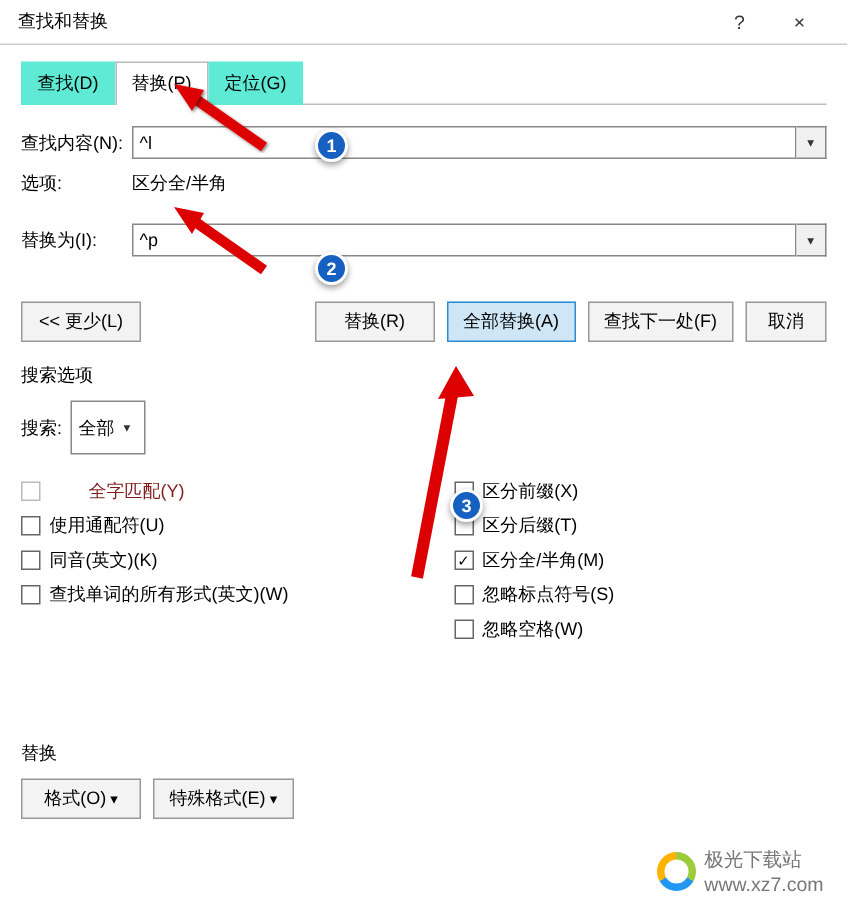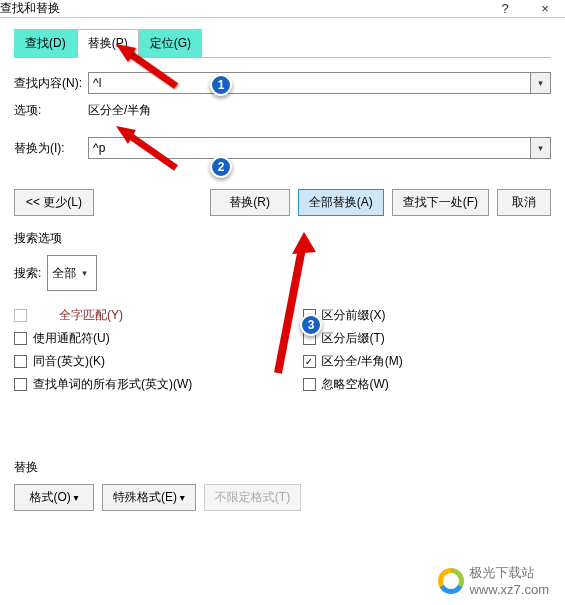--- a/index.html
+++ b/index.html
@@ -8,24 +8,24 @@
     font-family: "Microsoft YaHei", "SimSun", sans-serif;
     font-size: 12px;
     background: #fff;
     color: #000;
     width: 565px;
     height: 605px;
     overflow: hidden;
     position: relative;
   }
   .titlebar {
-    height: 18px;
-    display: flex;
-    align-items: center;
-    padding: 0 0;
+    height: 30px;
+    display: flex;
+    align-items: center;
+    padding: 0 12px;
     border-bottom: 1px solid #ccc;
   }
   .titlebar .title { flex: 1; }
   .titlebar .tbtn {
     width: 40px;
     text-align: center;
     font-size: 13px;
     color: #333;
   }
   .content { padding: 10px 14px 0 14px; position: relative; }
@@ -273,31 +273,34 @@
       <div class="cb">
           <span class="box"></span>
           <span>区分后缀(T)</span>
         </div>
       <div class="cb">
           <span class="box">✓</span>
           <span>区分全/半角(M)</span>
         </div>
       <div class="cb">
           <span class="box"></span>
+          <span>忽略标点符号(S)</span>
+        </div>
+      <div class="cb">
+          <span class="box"></span>
           <span>忽略空格(W)</span>
         </div>
     </div>
   </div>
 
   <div class="bottom-section">
     <div class="section-label">替换</div>
     <div class="btnrow2">
       <div class="btn drop">格式(O)</div>
       <div class="btn drop">特殊格式(E)</div>
-      <div class="btn disabled">不限定格式(T)</div>
     </div>
   </div>
 
   <svg class="arrow" style="left:106px; top:18px;" width="80" height="60">
     <defs>
         <filter id="s1">
           <feDropShadow dx="1" dy="1" stdDeviation="1" flood-opacity="0.5"></feDropShadow>
         </filter>
       </defs>
     <path d="M70 50 L20 15" stroke="#d00" stroke-width="7" filter="url(#s1)"></path>

